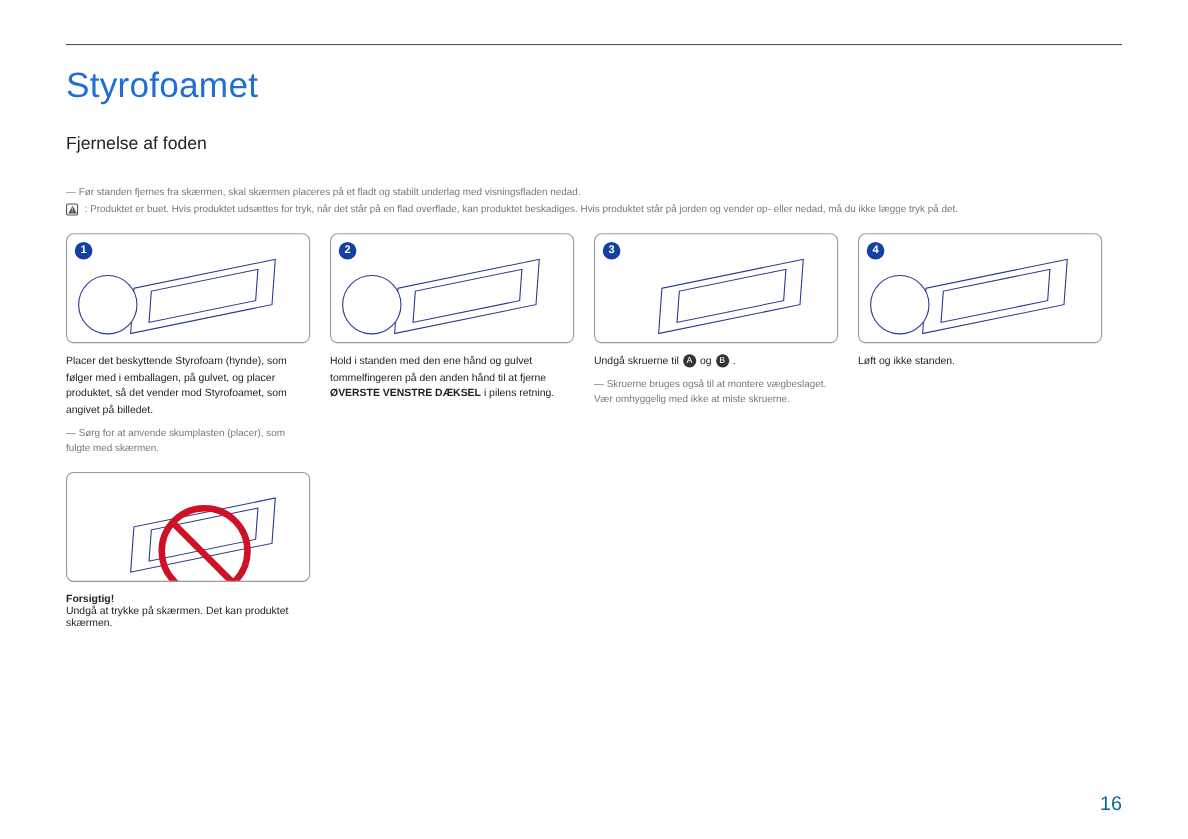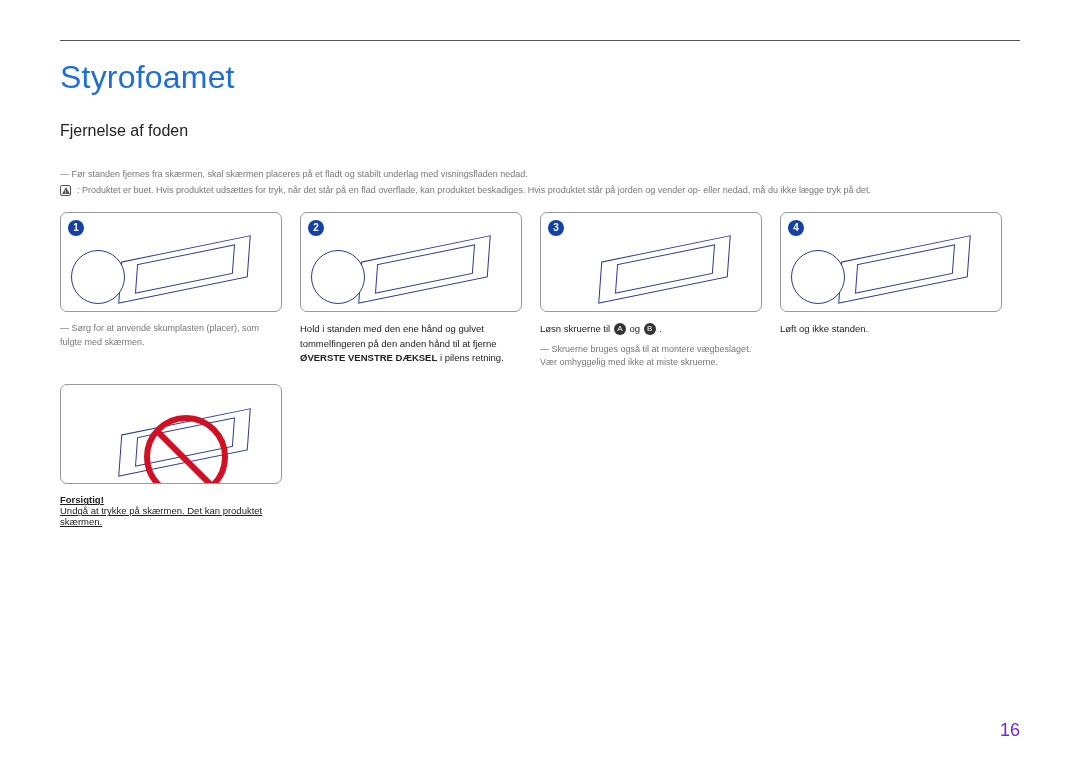--- a/index.html
+++ b/index.html
@@ -71,23 +71,23 @@
   .step-text { font-size:9.5px; color:#222; }
   .step-note { font-size:9px; color:#777; margin-top:6px; }
   .step-note .dash::before { content:"― "; }
   .bold-lead { font-weight:600; }
   .inline-badge {
     display:inline-flex; width:12px; height:12px; border-radius:50%; background:#333;
     color:#fff; font-size:8px; align-items:center; justify-content:center; vertical-align:middle;
     margin:0 1px;
   }
   .second-row { margin-top:14px; display:flex; gap:18px;}
-  .forsigtig-wrap { width:204px;text-decoration:underline; }
+  .forsigtig-wrap { width:204px; }
   .page-num {
-    position:absolute; bottom:22px; right:60px; font-size:18px; color:#6d28d9;
+    position:absolute; bottom:22px; right:60px; font-size:18px; color:#0369a1;
   }
   
   .illus {
     position:absolute; left:18px; top:16px; right:10px; bottom:8px;
   }
   .panel {
     position:absolute; border:1.2px solid #2a3a8c; background:#fff;
   }
   .panel.frame { left:22%; top:26%; width:66%; height:58%; transform:skew(-12deg,-4deg) rotate(-8deg);}
   .panel.inner { left:30%; top:34%; width:50%; height:40%; transform:skew(-12deg,-4deg) rotate(-8deg);}
@@ -125,20 +125,21 @@
       <div class="step-box">
         <div class="step-num">
             <span>1</span>
           </div>
         <div class="illus">
           <div class="panel frame"></div>
             <div class="panel inner"></div>
             <div class="mag"></div>
         </div>
       </div>
+      <div class="step-text">Placer det beskyttende Styrofoam (hynde), som følger med i emballagen, på gulvet, og placer produktet, så det vender mod Styrofoamet, som angivet på billedet.</div>
       <div class="step-note"><span class="dash">Sørg for at anvende skumplasten (placer), som fulgte med skærmen.</span></div>
     </div>
 
     <div class="step-col">
       <div class="step-box">
         <div class="step-num">
             <span>2</span>
           </div>
         <div class="illus">
           <div class="panel frame"></div>
@@ -155,21 +156,21 @@
       <div class="step-box">
         <div class="step-num">
             <span>3</span>
           </div>
         <div class="illus">
           <div class="panel frame"></div>
             <div class="panel inner"></div>
         </div>
       </div>
       <div class="step-text">
-        <span>Løsn skruerne til </span><span class="inline-badge">A</span><span> og </span><span class="inline-badge">B</span><span> .</span>
+        <span>Undgå skruerne til </span><span class="inline-badge">A</span><span> og </span><span class="inline-badge">B</span><span> .</span>
       </div>
       <div class="step-note"><span class="dash">Skruerne bruges også til at montere vægbeslaget. Vær omhyggelig med ikke at miste skruerne.</span></div>
     </div>
 
     <div class="step-col">
       <div class="step-box">
         <div class="step-num">
             <span>4</span>
           </div>
         <div class="illus">

